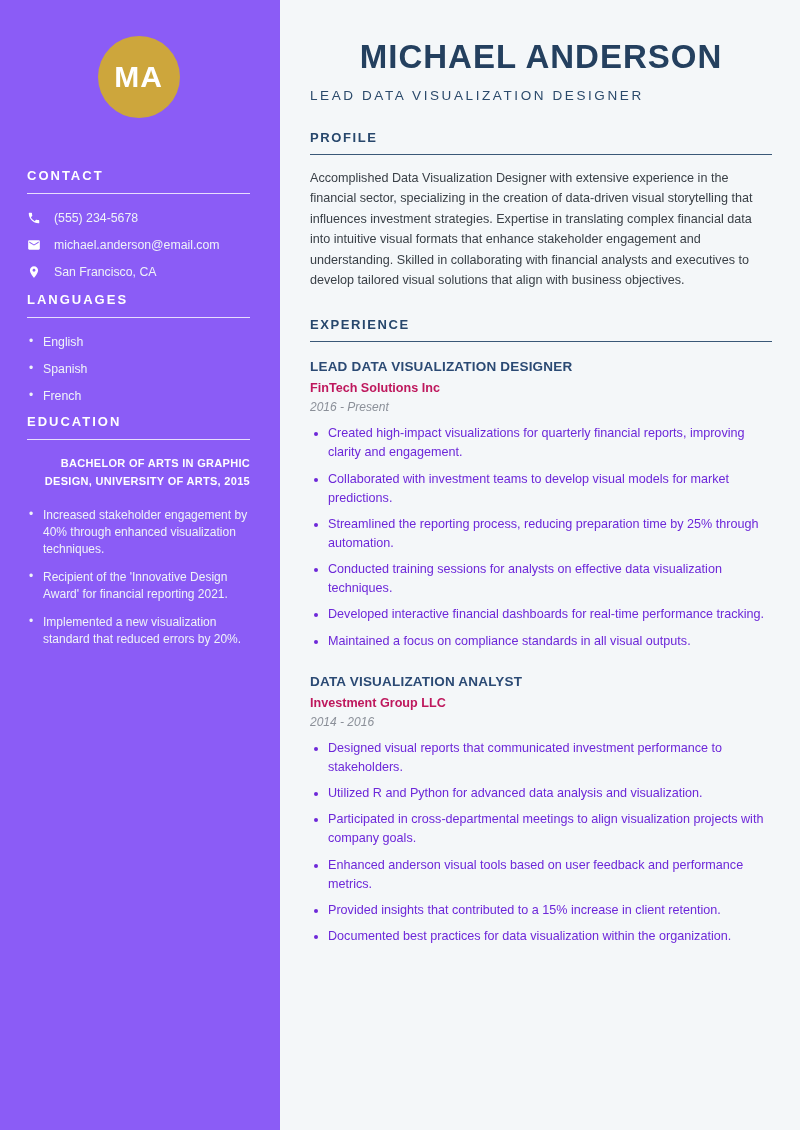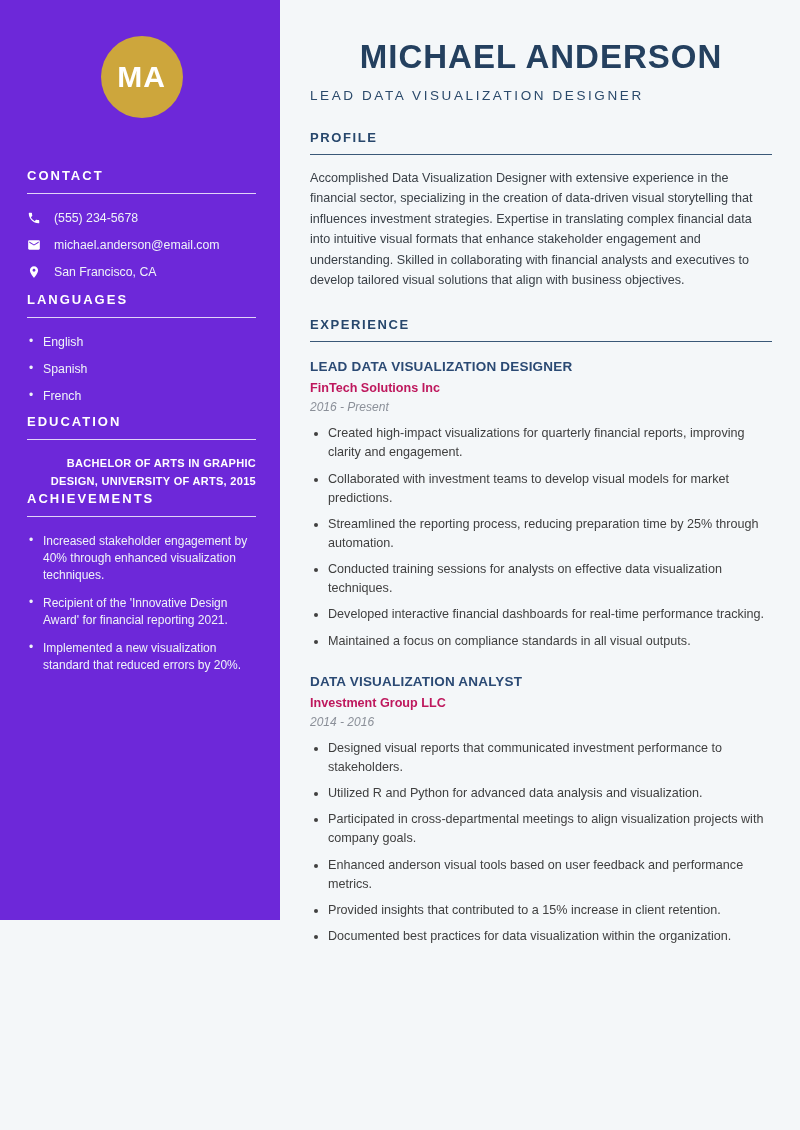--- a/index.html
+++ b/index.html
@@ -3,22 +3,22 @@
 <meta charset="utf-8">
 <style>
   html,body{margin:0;padding:0;}
   body{
     width:800px;height:1130px;overflow:hidden;display:flex;
     font-family:"Liberation Sans","DejaVu Sans",sans-serif;
     background:#F4F7F9;
   }
   
   .sidebar{
-    width:280px;min-width:280px;height:920px;box-sizing:border-box;
-    background:#6d28d9;color:#EFF3F8;padding:36px 24px 20px 27px;
+    width:280px;min-width:280px;height:1130px;box-sizing:border-box;
+    background:#8b5cf6;color:#EFF3F8;padding:36px 30px 20px 27px;
   }
   .avatar-wrap{display:flex;justify-content:center;margin-bottom:50px;}
   .avatar{
     width:82px;height:82px;border-radius:50%;background:#CDA63C;
     display:flex;align-items:center;justify-content:center;
     color:#FFFFFF;font-weight:bold;font-size:30px;letter-spacing:1px;
   }
   .side-section{}
   .side-section:first-of-type{margin-top:0;}
   .side-heading{
@@ -58,21 +58,21 @@
   .profile-text{
     margin-top:13px;font-size:12.6px;line-height:1.62;color:#3A4047;
   }
   .job{margin-top:17px;}
   .job + .job{margin-top:23px;}
   .job-title{font-size:13.5px;font-weight:bold;color:#2B4A74;letter-spacing:.2px;}
   .company{margin-top:7px;font-size:12.6px;font-weight:bold;color:#be185d;}
   .dates{margin-top:5px;font-size:12px;font-style:italic;color:#8B9099;}
   ul.job-bullets{margin:10px 0 0;padding:0 0 0 18px;}
   ul.job-bullets li{
-    font-size:12.6px;line-height:1.5;color:#404040;margin-bottom:7.5px;
+    font-size:12.6px;line-height:1.5;color:#6d28d9;margin-bottom:7.5px;
   }
 </style>
 </head>
 <body>
 
 <aside class="sidebar">
   <div class="avatar-wrap">
     <div class="avatar">
       <span>MA</span>
     </div>
@@ -118,21 +118,20 @@
         <li>French</li>
       </ul>
   </div>
 
   <div class="side-section">
     <div class="side-heading">EDUCATION</div>
     <div class="degree">BACHELOR OF ARTS IN GRAPHIC DESIGN, UNIVERSITY OF ARTS, 2015</div>
   </div>
 
   <div class="side-section">
-    <div class="side-heading">ACHIEVEMENTS</div>
     <ul class="side-list wide">
 
     <li>Increased stakeholder engagement by 40% through enhanced visualization techniques.</li>
         <li>Recipient of the 'Innovative Design Award' for financial reporting 2021.</li>
         <li>Implemented a new visualization standard that reduced errors by 20%.</li>
       </ul>
   </div>
 </aside>
 
 <main class="main">

